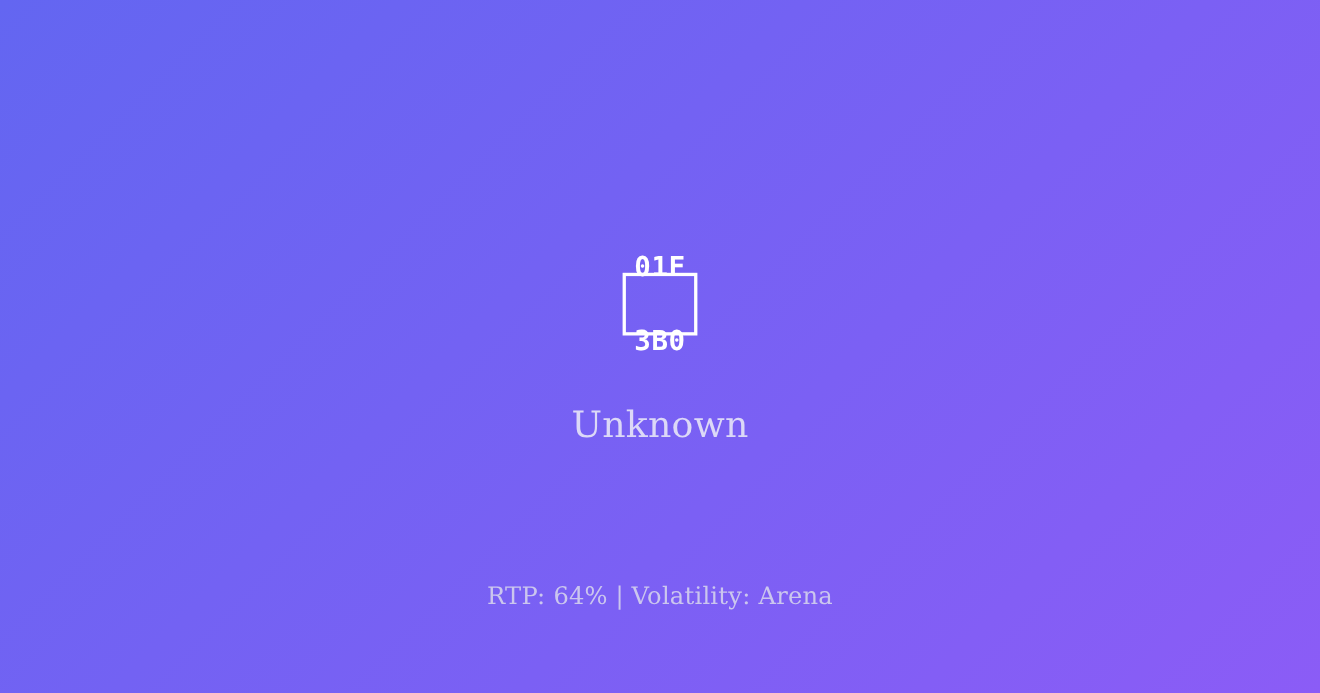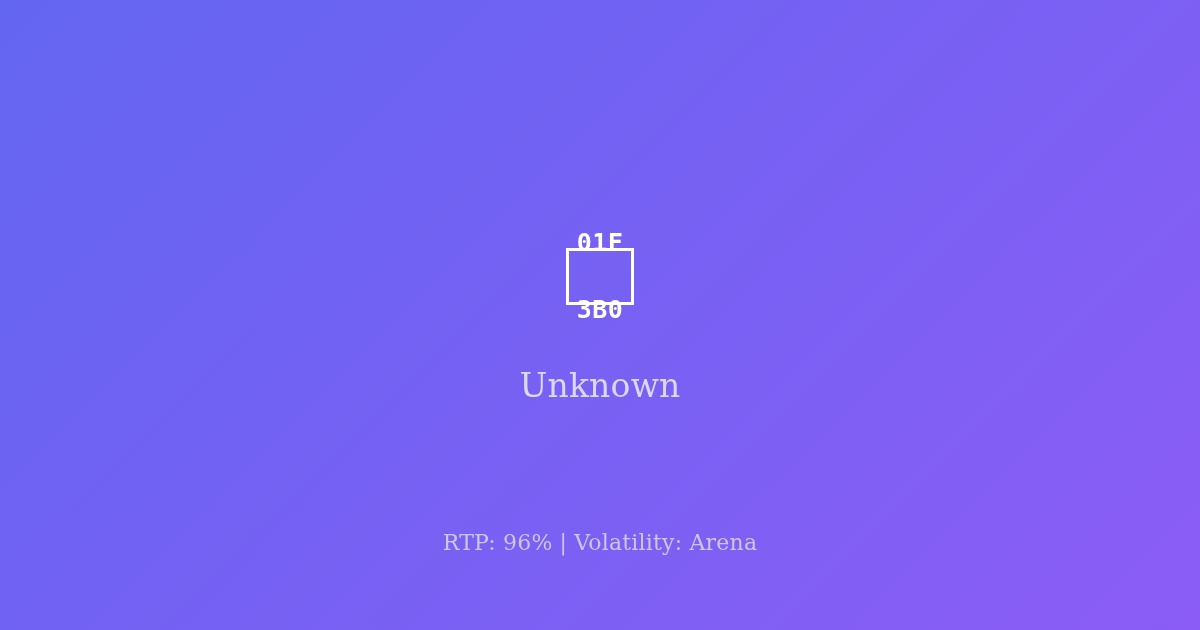--- a/index.html
+++ b/index.html
@@ -142,16 +142,16 @@
       </span>
 
 
     </div>
 
     <p class="subtitle">Unknown</p>
 
   </div>
 
   <div class="meta">
-    <span class="meta-part">RTP: 96%</span><span class="meta-sep">|</span><span class="meta-part">Volatility: Arena</span>
+    <span class="meta-part">RTP: 64%</span><span class="meta-sep">|</span><span class="meta-part">Volatility: Arena</span>
   </div>
 
 </div>
 
 </body></html>

